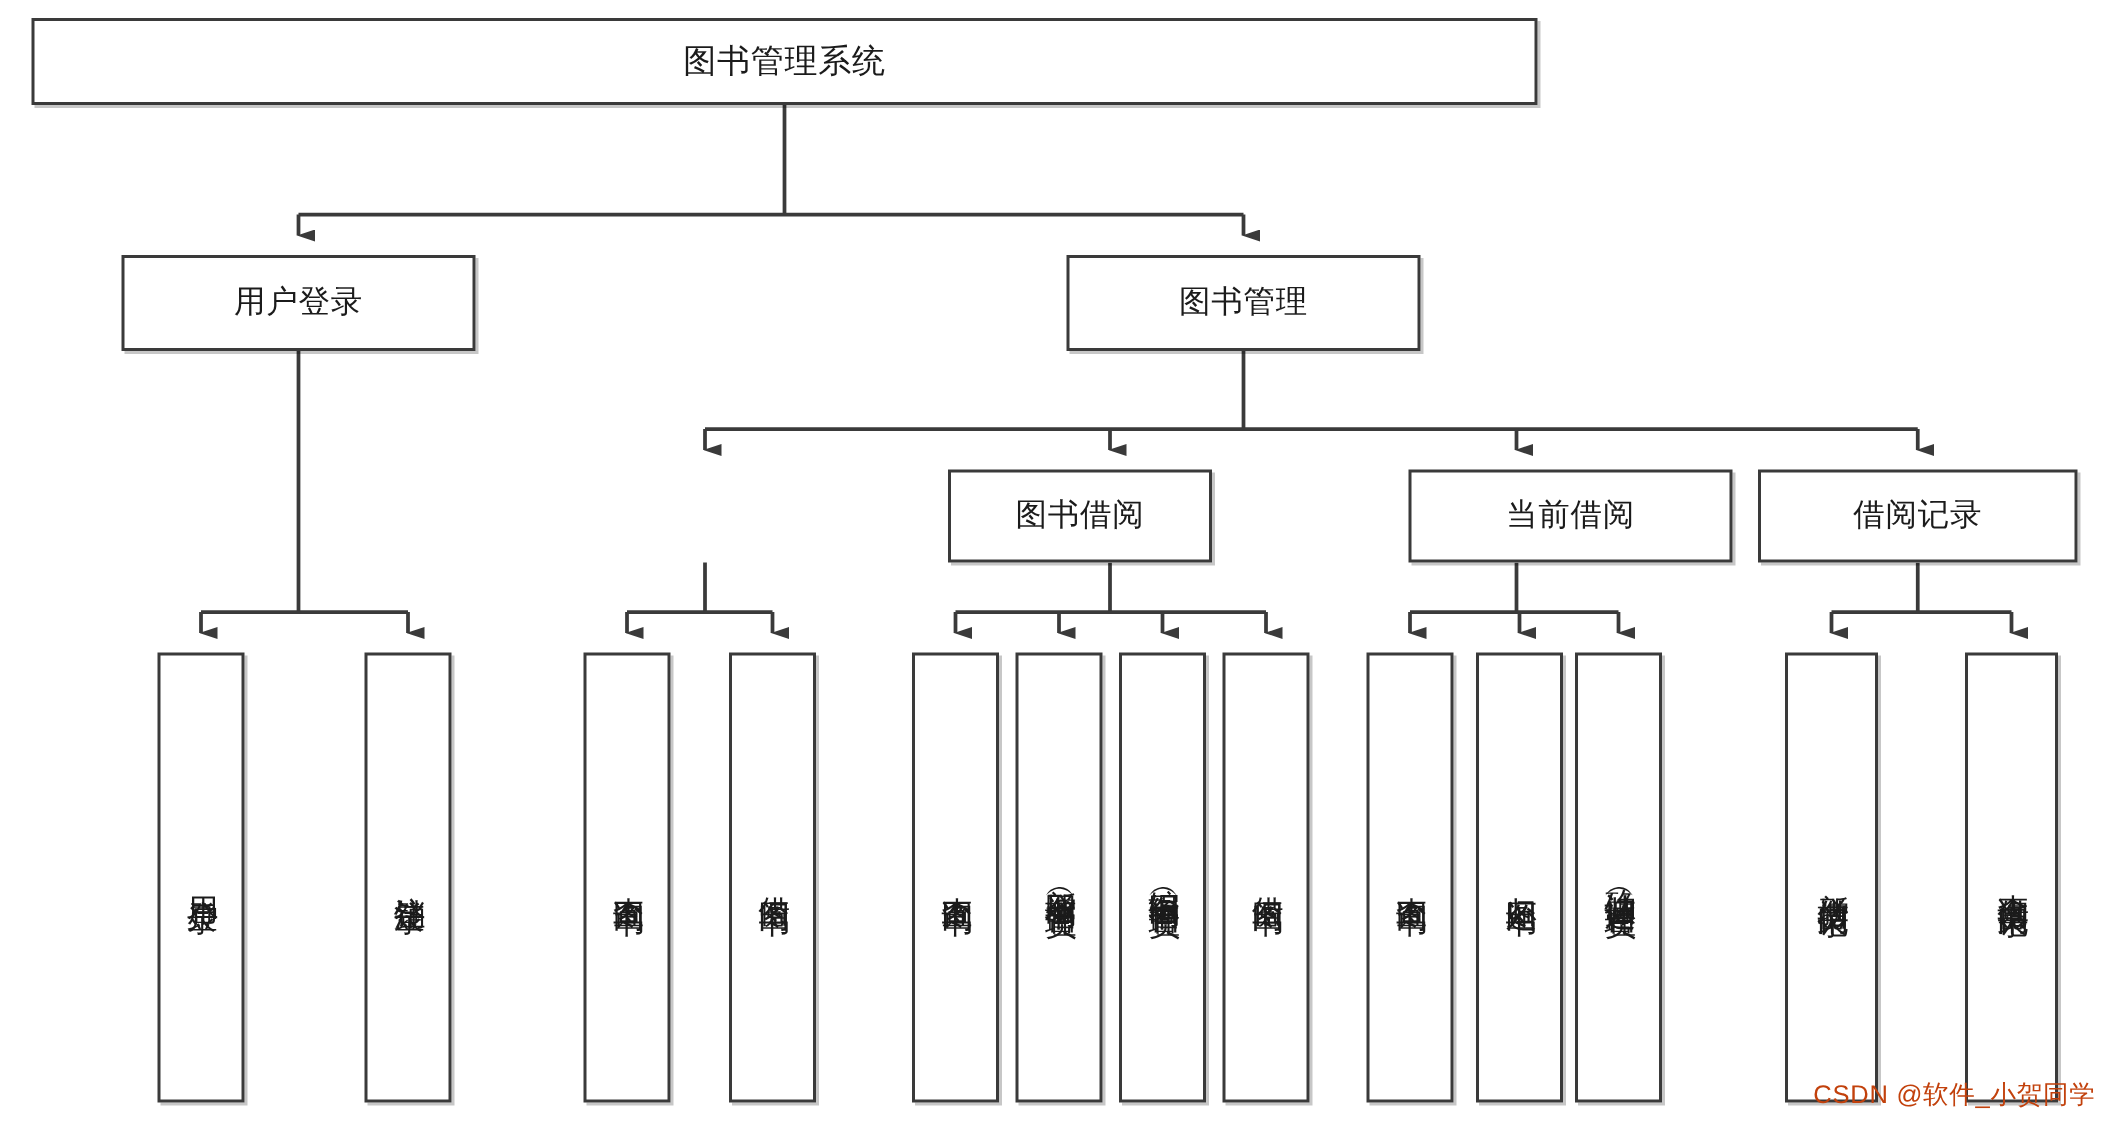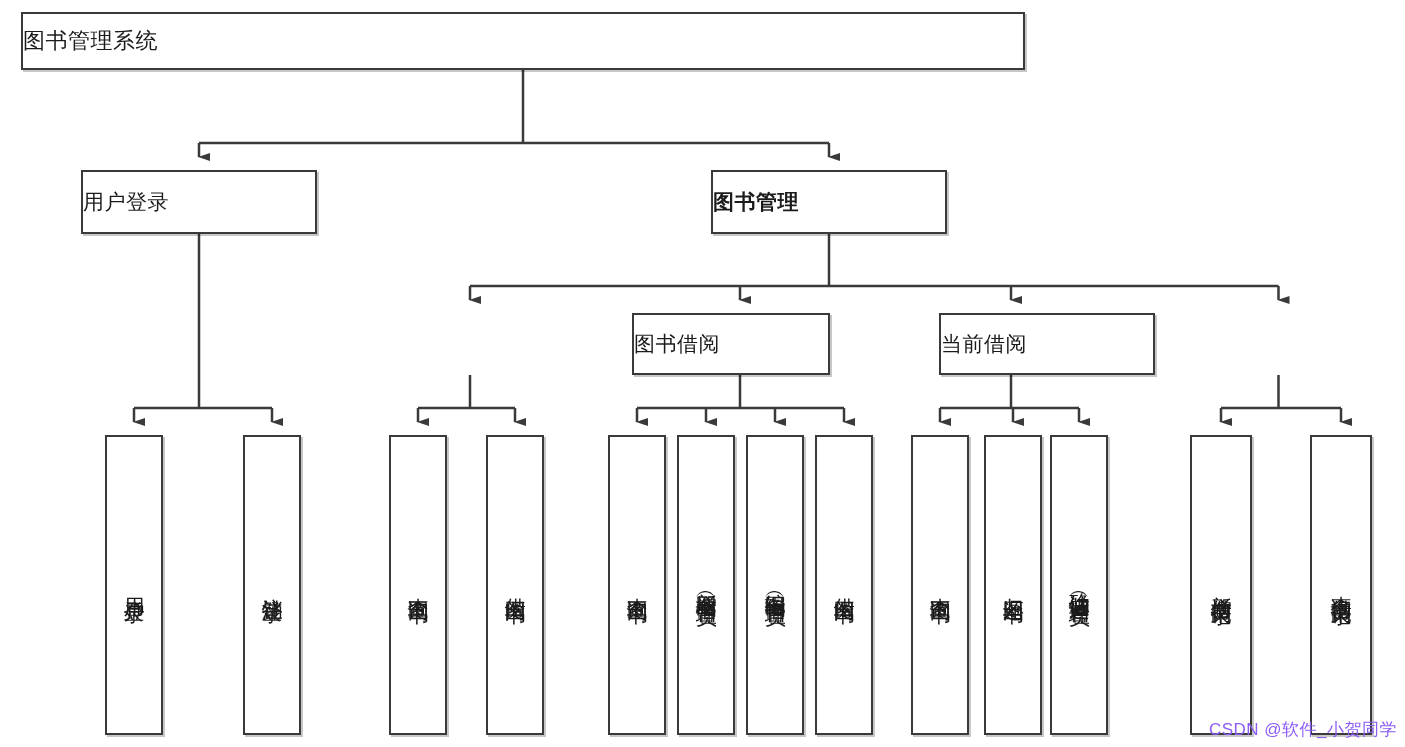--- a/index.html
+++ b/index.html
@@ -26,20 +26,21 @@
     pointer-events: none;
   }
   .node {
     position: absolute;
     box-sizing: border-box;
     background: #ffffff;
     border: 2px solid #3a3a3a;
     box-shadow: 2px 2px 0 rgba(0,0,0,0.22);
     display: flex;
     align-items: center;
+    justify-content: center;
     color: #1b1b1b;
   }
   .node .label {
     text-align: center;
     line-height: 1.12;
     letter-spacing: 0.5px;
   }
   
   .node.horiz .label {
     font-size: 21px;
@@ -60,21 +61,21 @@
     line-height: 1.25;
     letter-spacing: 2px;
     max-height: 100%;
     white-space: nowrap;
   }
   .watermark {
     position: absolute;
     right: 8px;
     bottom: 6px;
     font-size: 17px;
-    color: #8b5cf6;
+    color: #c2410c;
     white-space: nowrap;
     letter-spacing: 0.5px;
   }
 </style>
 </head>
 <body>
 
 <div id="canvas">
 
   <svg class="edges" viewBox="0 0 1405 747">
@@ -120,29 +121,32 @@
       </g>
   </svg>
 
   <div class="node root horiz" style="left: 21px; top: 12px; width: 1004px; height: 58px;">
     <span class="label">图书管理系统</span>
   </div>
 
   <div class="node horiz" style="left: 81px; top: 170px; width: 236px; height: 64px;">
     <span class="label">用户登录</span>
   </div>
-  <div class="node horiz" style="left: 711px; top: 170px; width: 236px; height: 64px; font-weight: bold;">
+  <div class="node horiz" style="left: 711px; top: 170px; width: 236px; height: 64px;">
     <span class="label">图书管理</span>
   </div>
 
-  <div class="node horiz" style="left: 632px; top: 313px; width: 198px; height: 62px;">
+  <div class="node horiz" style="left: 632px; top: 313px; width: 176px; height: 62px;">
     <span class="label">图书借阅</span>
   </div>
   <div class="node horiz" style="left: 903px; top: 313px; width: 216px; height: 62px; margin-left: 36px;">
     <span class="label">当前借阅</span>
+  </div>
+  <div class="node horiz" style="left: 1172px; top: 313px; width: 213px; height: 62px;">
+    <span class="label">借阅记录</span>
   </div>
 
   <div class="node vert" style="left: 105px; top: 435px; width: 58px; height: 300px;">
     <span class="label">用户登录</span>
   </div>
   <div class="node vert" style="left: 243px; top: 435px; width: 58px; height: 300px;">
     <span class="label">注销登录</span>
   </div>
   <div class="node vert" style="left: 389px; top: 435px; width: 58px; height: 300px;">
     <span class="label">查询图书</span>

